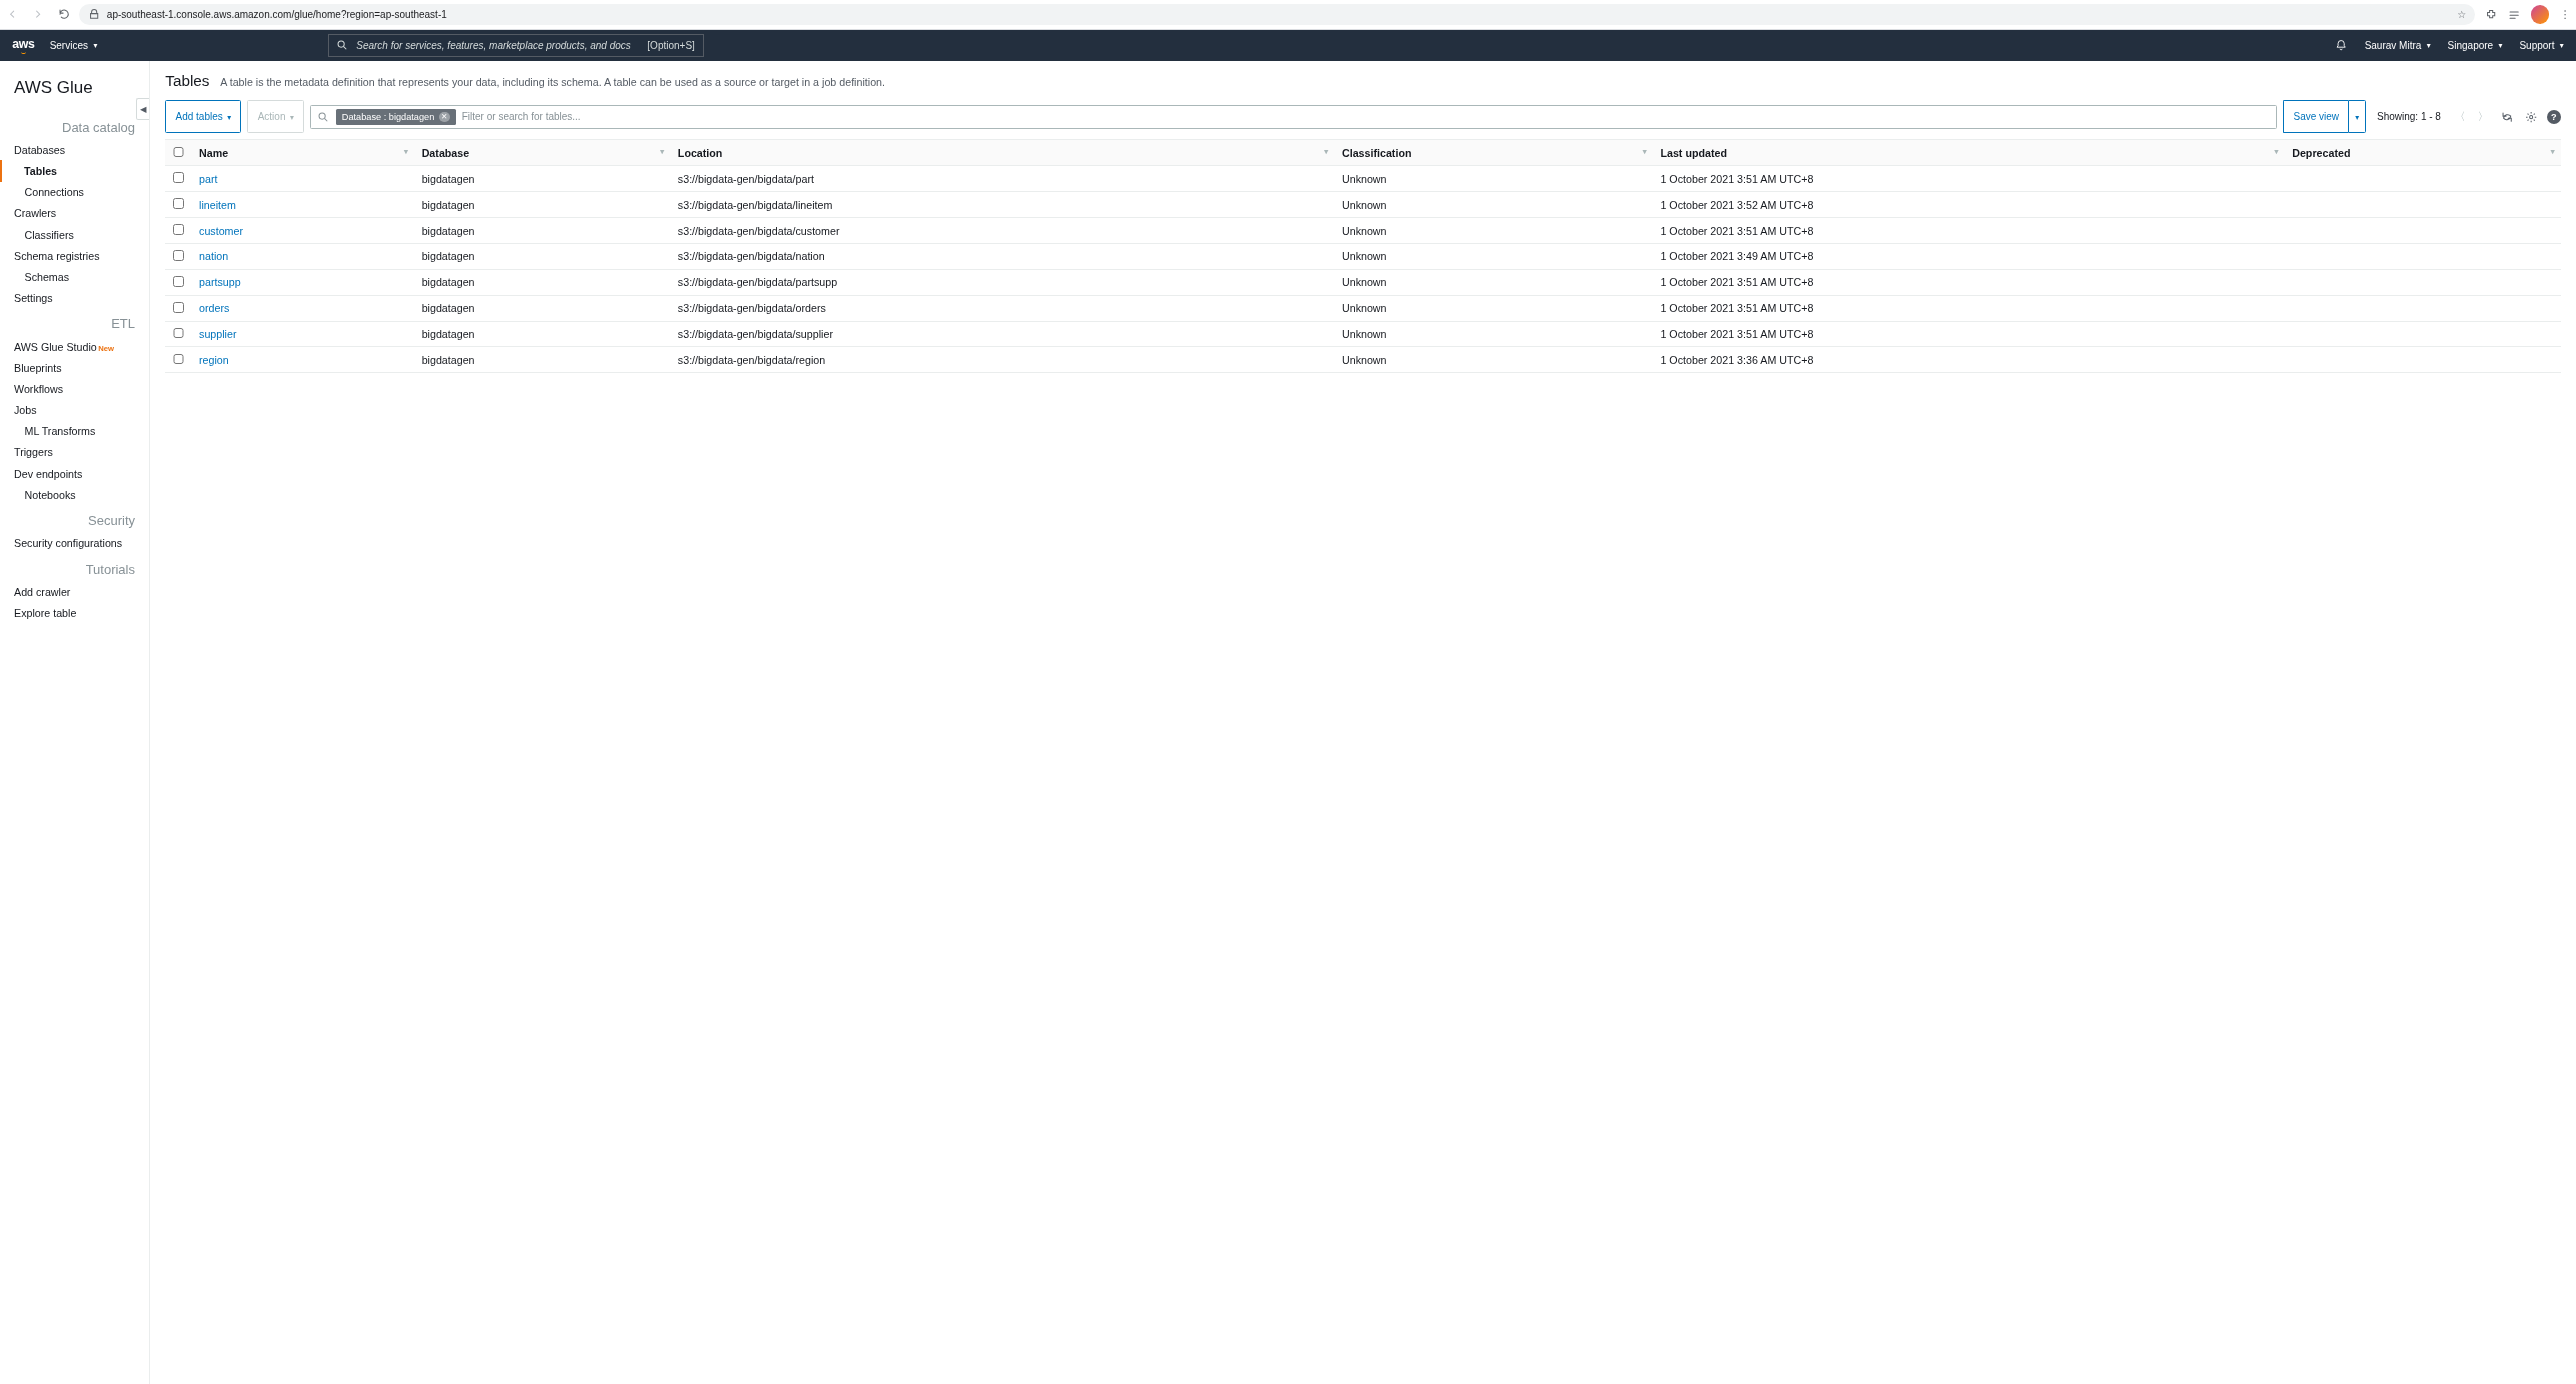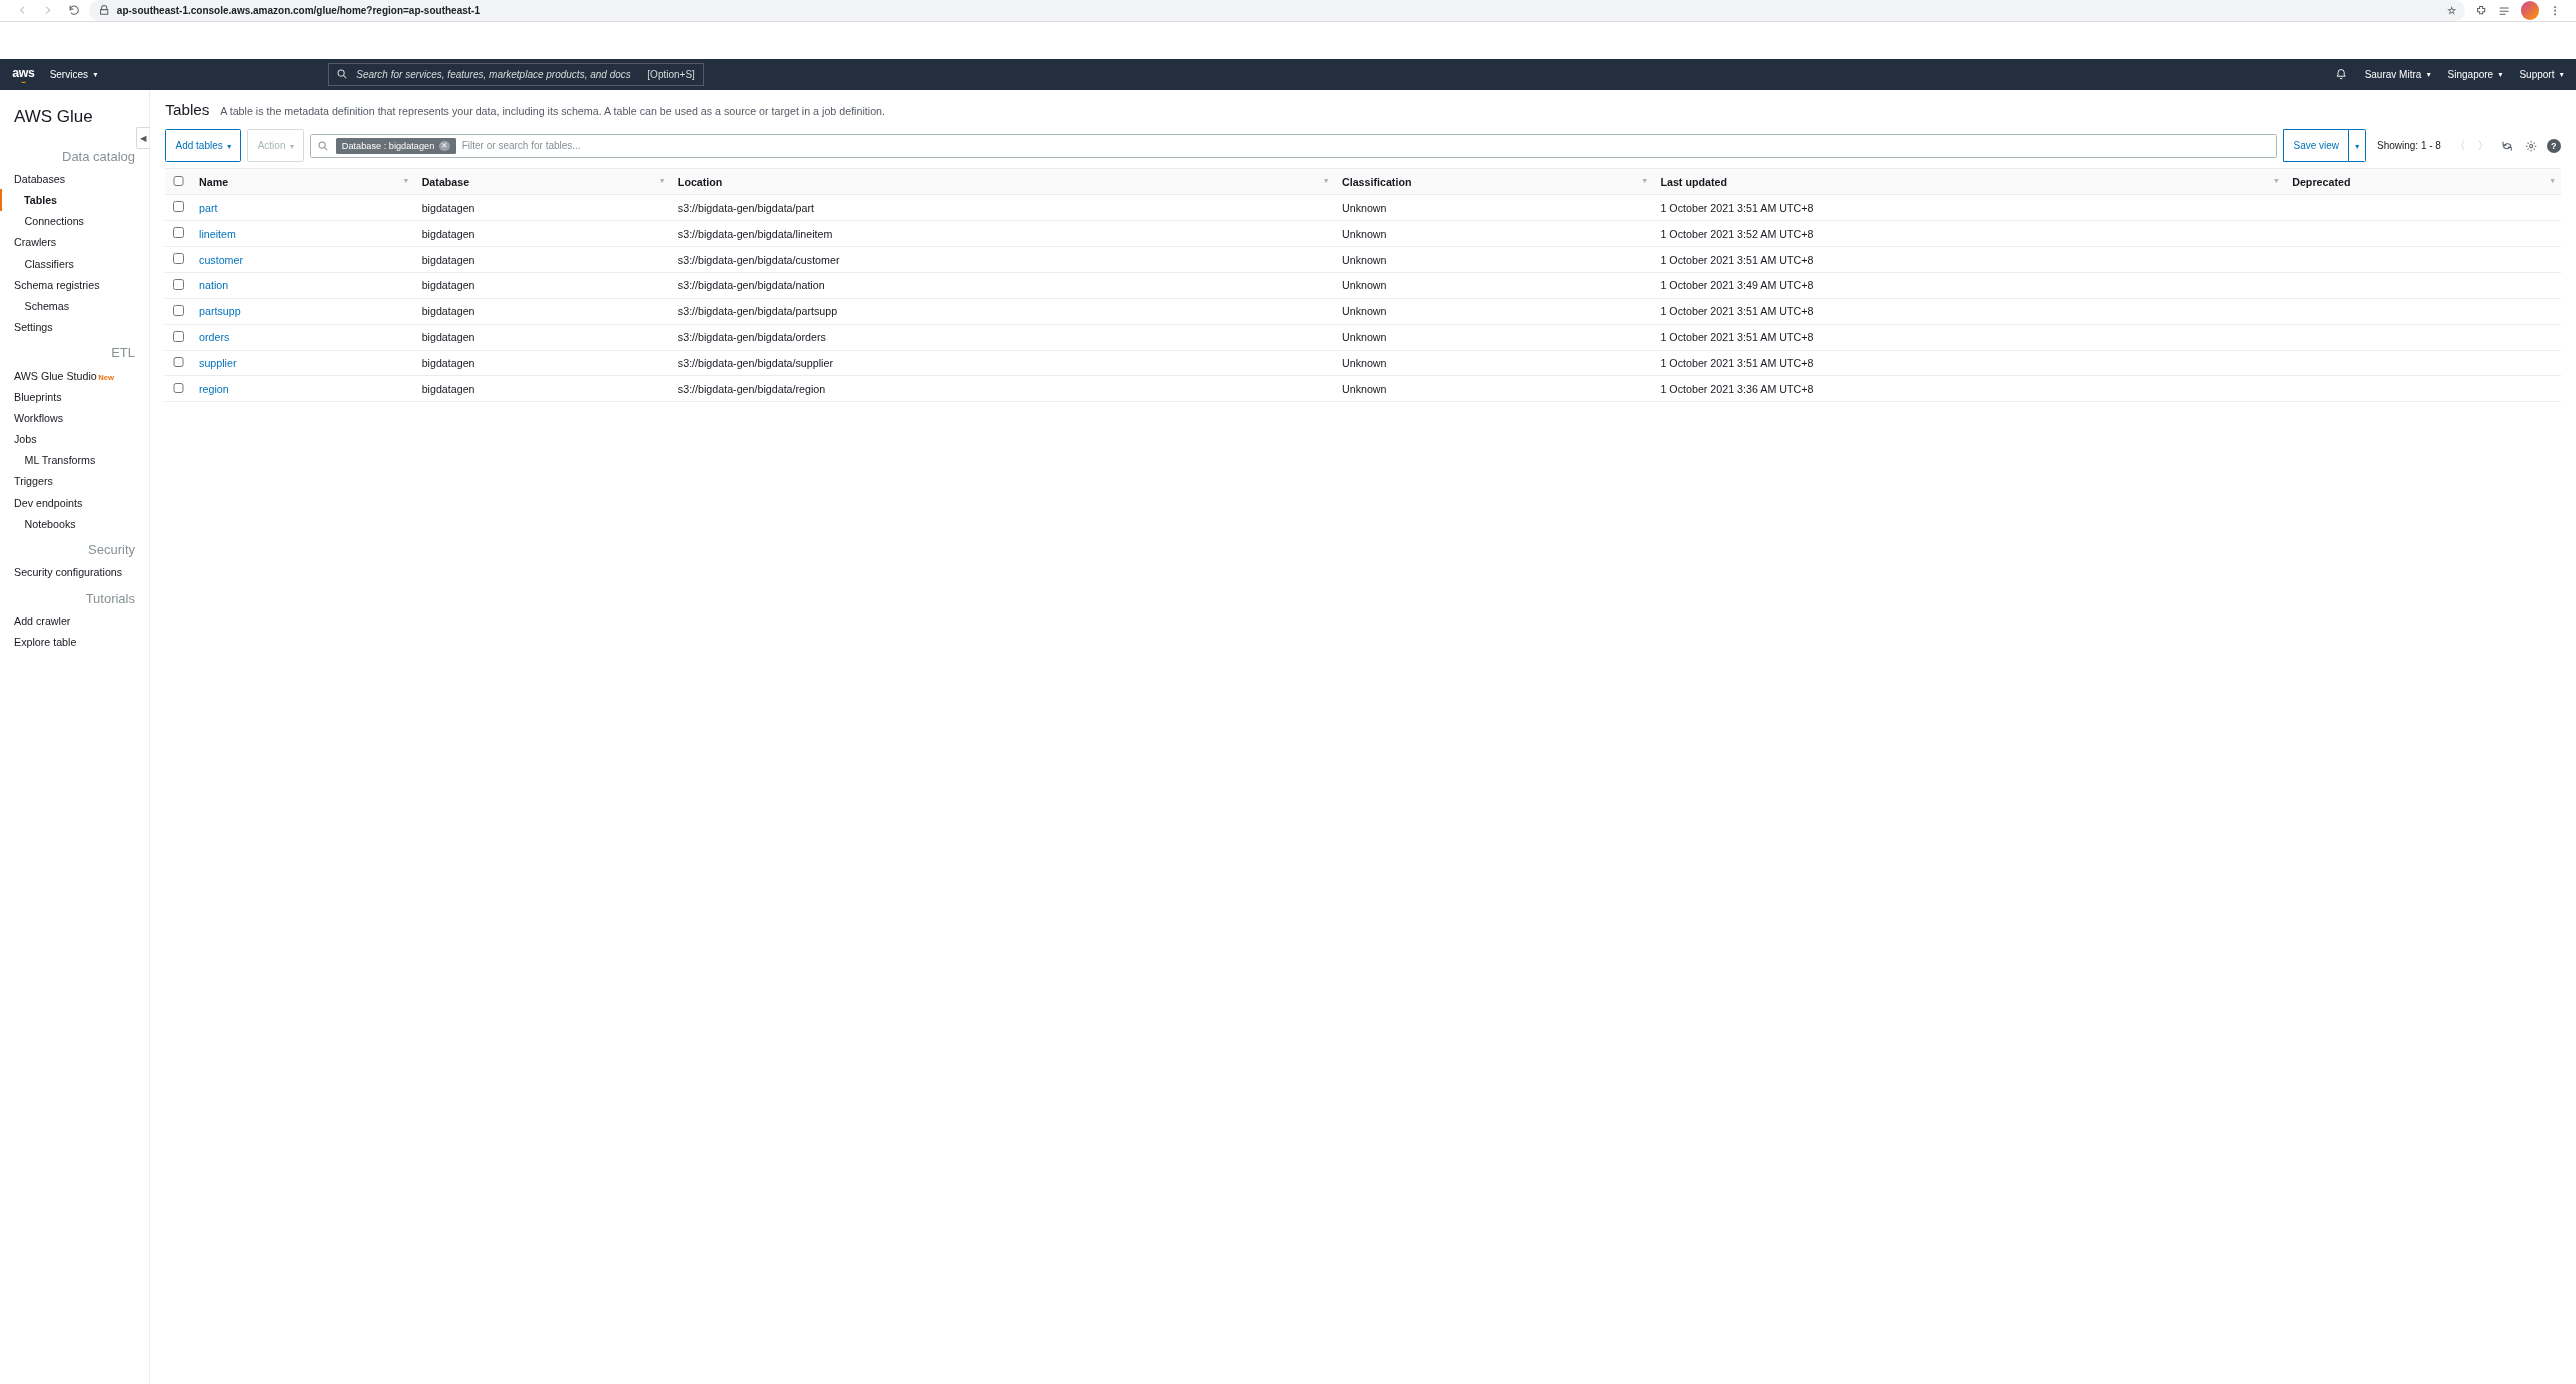--- a/index.html
+++ b/index.html
@@ -1,29 +1,29 @@
 <!DOCTYPE html>
 <html style="font-size:12.3px"><head>
 <meta charset="utf-8">
 <style>
 * { box-sizing: border-box; margin: 0; padding: 0; }
 body { font-family: "Amazon Ember", "Helvetica Neue", Arial, sans-serif; font-size: 10.7px; color: #16191f; background: #fff; }
 
 
-.browser-chrome { height: 22px; display: flex; align-items: center; padding: 0 11px; border-bottom: 0.8px solid #dadce0; gap: 4.6px; background: #fff; font-weight: bold; }
+.browser-chrome { height: 30px; display: flex; align-items: center; padding: 0 1px; border-bottom: 0.8px solid #dadce0; gap: 4.6px; background: #fff; }
 .browser-chrome .nav-btn { width: 21.5px; height: 21.5px; display: flex; align-items: center; justify-content: center; border-radius: 50%; color: #5f6368; cursor: pointer; }
 .browser-chrome .nav-btn.disabled { color: #bdc1c6; }
 .browser-chrome .url-bar { flex: 1; height: 21.5px; border-radius: 10.7px; background: #f1f3f4; display: flex; align-items: center; padding: 0 9.2px; color: #5f6368; font-size: 10px; gap: 6.1px; }
 .browser-chrome .url-bar .lock { color: #5f6368; }
 .browser-chrome .url-text { color: #202124; }
 .browser-chrome .right-icons { display: flex; align-items: center; gap: 10.7px; padding: 0 4.6px; color: #5f6368; }
 .browser-chrome .avatar { width: 18.4px; height: 18.4px; border-radius: 50%; background: linear-gradient(135deg,#c49,#f90); }
 
 
-.aws-nav { height: 31px; background: #232f3e; color: #fff; display: flex; align-items: center; padding: 0 12.3px; gap: 15.3px; font-size: 10px; margin-top: 37px; }
+.aws-nav { height: 31px; background: #232f3e; color: #fff; display: flex; align-items: center; padding: 0 12.3px; gap: 15.3px; font-size: 10px; }
 .aws-logo { color: #fff; font-weight: bold; font-size: 12.3px; letter-spacing: -0.4px; position: relative; }
 .aws-logo .smile { color: #ff9900; display: block; font-size: 7.7px; line-height: 3.1px; text-align: center; }
 .aws-nav .services { cursor: pointer; display: flex; align-items: center; gap: 3.1px; }
 .aws-nav .search-box { flex: 0 0 auto; width: 376px; margin-left: 215px; height: 23px; border: 0.8px solid #545b64; background: #232f3e; display: flex; align-items: center; padding: 0 7.7px; gap: 7.7px; color: #d5dbdb; font-style: italic; font-size: 10px; justify-content: center; }
 .aws-nav .search-box .shortcut { margin-left: auto; font-style: normal; }
 .aws-nav .spacer { flex: 1; }
 .aws-nav .nav-right { display: flex; align-items: center; gap: 17px; }
 .aws-nav .nav-item { cursor: pointer; display: flex; align-items: center; gap: 3.1px; }
 .caret-down::after { content: "▾"; font-size: 7.7px; margin-left: 2.3px; }
 

